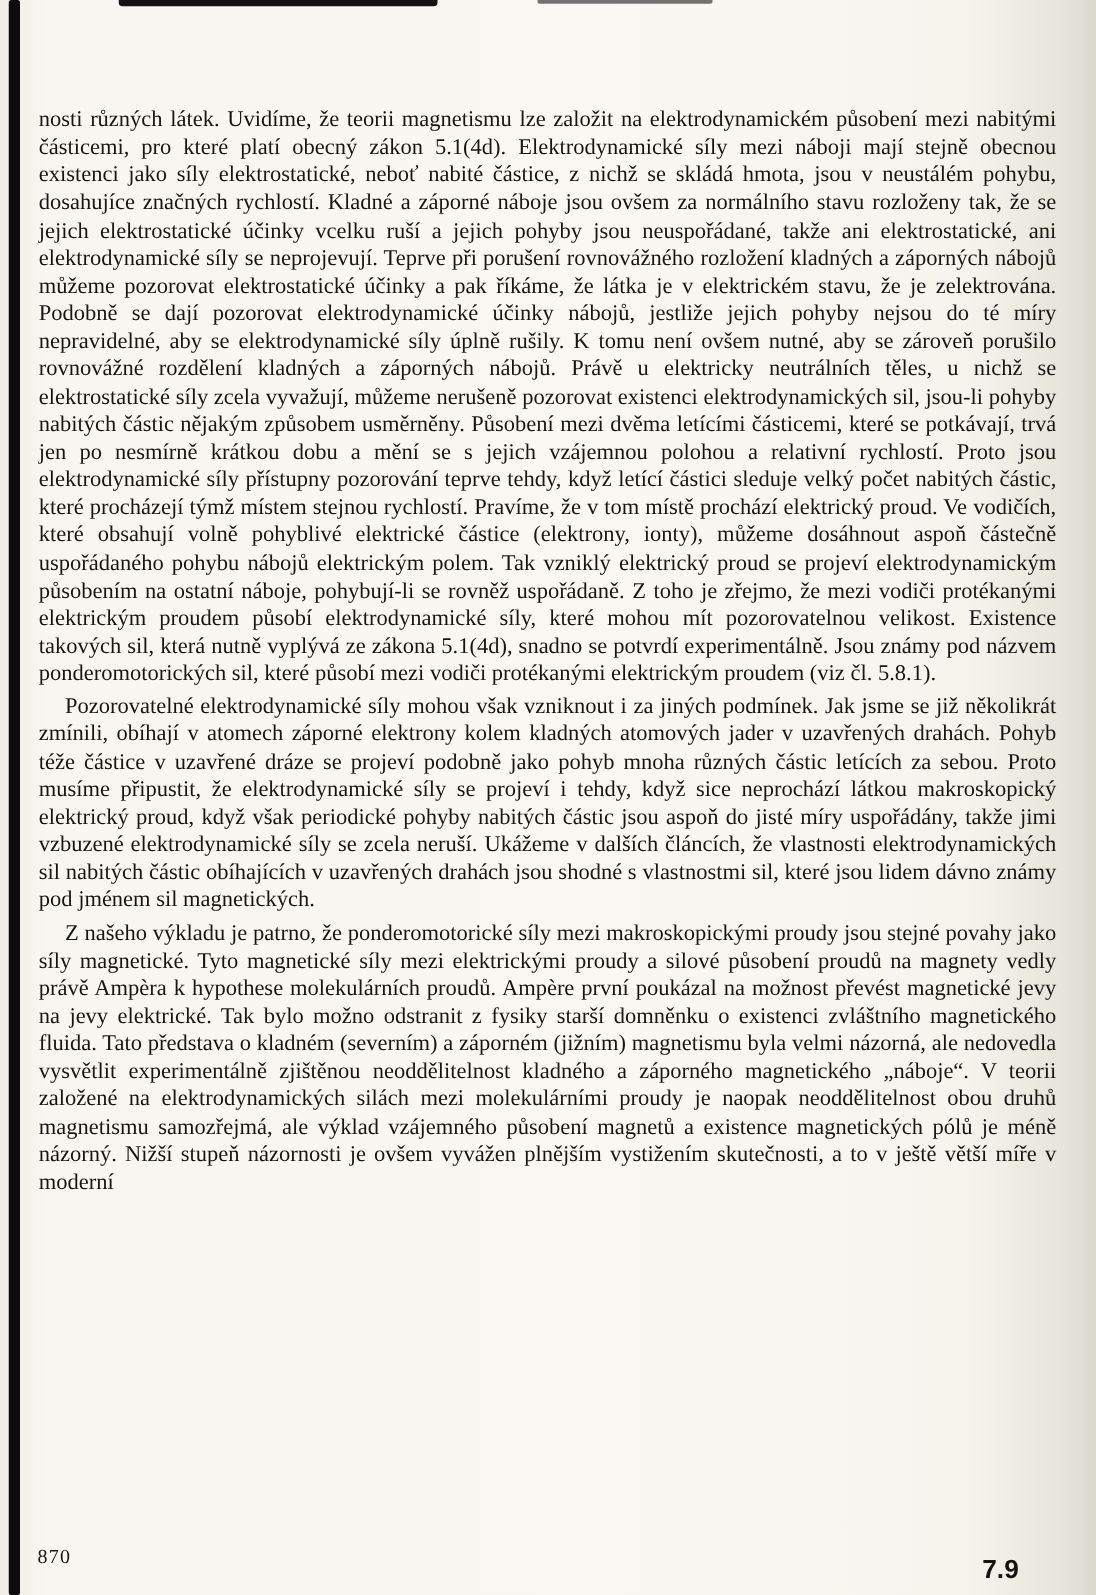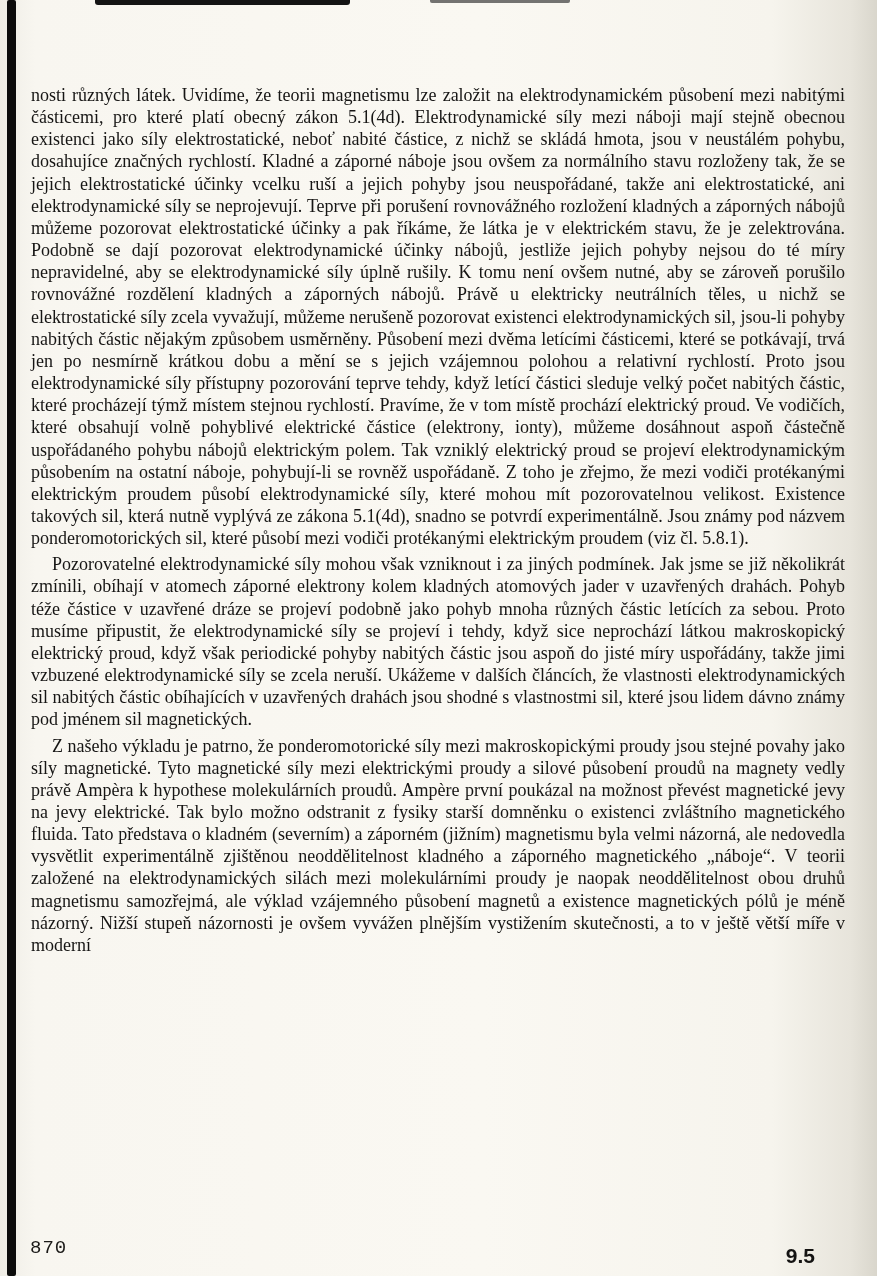--- a/index.html
+++ b/index.html
@@ -55,22 +55,22 @@
     text-align: justify;
     hyphens: auto;
     -webkit-hyphens: auto;
   }
   .content p { margin: 0; }
   .content p.indent { text-indent: 21px; margin-top: 4px; }
   .footer-page-number {
     position: absolute;
     left: 30px;
     top: 1237px;
-    font-family: Liberation Mono, monospace;
-    font-size: 19px;
+    font-family: Liberation Serif, serif;
+    font-size: 16px;
     color: #1b1a18;
     letter-spacing: 1px;
     text-align: right;
   }
   .footer-section-number {
     position: absolute;
     right: 62px;
     top: 1244px;
     font-family: "Liberation Sans", sans-serif;
     font-weight: 700;
@@ -88,15 +88,15 @@
   <div class="top-mark-2"></div>
 
   <div class="content">
     <p class="para">nosti různých látek. Uvidíme, že teorii magnetismu lze založit na elektrodynamickém působení mezi nabitými částicemi, pro které platí obecný zákon 5.1(4d). Elektrodynamické síly mezi náboji mají stejně obecnou existenci jako síly elektrostatické, neboť nabité částice, z nichž se skládá hmota, jsou v neustálém pohybu, dosahujíce značných rychlostí. Kladné a záporné náboje jsou ovšem za normálního stavu rozloženy tak, že se jejich elektrostatické účinky vcelku ruší a jejich pohyby jsou neuspořádané, takže ani elektrostatické, ani elektrodynamické síly se neprojevují. Teprve při porušení rovnovážného rozložení kladných a záporných nábojů můžeme pozorovat elektrostatické účinky a pak říkáme, že látka je v elektrickém stavu, že je zelektrována. Podobně se dají pozorovat elektrodynamické účinky nábojů, jestliže jejich pohyby nejsou do té míry nepravidelné, aby se elektrodynamické síly úplně rušily. K tomu není ovšem nutné, aby se zároveň porušilo rovnovážné rozdělení kladných a záporných nábojů. Právě u elektricky neutrálních těles, u nichž se elektrostatické síly zcela vyvažují, můžeme nerušeně pozorovat existenci elektrodynamických sil, jsou-li pohyby nabitých částic nějakým způsobem usměrněny. Působení mezi dvěma letícími částicemi, které se potkávají, trvá jen po nesmírně krátkou dobu a mění se s jejich vzájemnou polohou a relativní rychlostí. Proto jsou elektrodynamické síly přístupny pozorování teprve tehdy, když letící částici sleduje velký počet nabitých částic, které procházejí týmž místem stejnou rychlostí. Pravíme, že v tom místě prochází elektrický proud. Ve vodičích, které obsahují volně pohyblivé elektrické částice (elektrony, ionty), můžeme dosáhnout aspoň částečně uspořádaného pohybu nábojů elektrickým polem. Tak vzniklý elektrický proud se projeví elektrodynamickým působením na ostatní náboje, pohybují-li se rovněž uspořádaně. Z toho je zřejmo, že mezi vodiči protékanými elektrickým proudem působí elektrodynamické síly, které mohou mít pozorovatelnou velikost. Existence takových sil, která nutně vyplývá ze zákona 5.1(4d), snadno se potvrdí experimentálně. Jsou známy pod názvem ponderomotorických sil, které působí mezi vodiči protékanými elektrickým proudem (viz čl. 5.8.1).</p>
     <p class="para indent">Pozorovatelné elektrodynamické síly mohou však vzniknout i za jiných podmínek. Jak jsme se již několikrát zmínili, obíhají v atomech záporné elektrony kolem kladných atomových jader v uzavřených drahách. Pohyb téže částice v uzavřené dráze se projeví podobně jako pohyb mnoha různých částic letících za sebou. Proto musíme připustit, že elektrodynamické síly se projeví i tehdy, když sice neprochází látkou makroskopický elektrický proud, když však periodické pohyby nabitých částic jsou aspoň do jisté míry uspořádány, takže jimi vzbuzené elektrodynamické síly se zcela neruší. Ukážeme v dalších článcích, že vlastnosti elektrodynamických sil nabitých částic obíhajících v uzavřených drahách jsou shodné s vlastnostmi sil, které jsou lidem dávno známy pod jménem sil magnetických.</p>
     <p class="para indent">Z našeho výkladu je patrno, že ponderomotorické síly mezi makroskopickými proudy jsou stejné povahy jako síly magnetické. Tyto magnetické síly mezi elektrickými proudy a silové působení proudů na magnety vedly právě Ampèra k hypothese molekulárních proudů. Ampère první poukázal na možnost převést magnetické jevy na jevy elektrické. Tak bylo možno odstranit z fysiky starší domněnku o existenci zvláštního magnetického fluida. Tato představa o kladném (severním) a záporném (jižním) magnetismu byla velmi názorná, ale nedovedla vysvětlit experimentálně zjištěnou neoddělitelnost kladného a záporného magnetického „náboje“. V teorii založené na elektrodynamických silách mezi molekulárními proudy je naopak neoddělitelnost obou druhů magnetismu samozřejmá, ale výklad vzájemného působení magnetů a existence magnetických pólů je méně názorný. Nižší stupeň názornosti je ovšem vyvážen plnějším vystižením skutečnosti, a to v ještě větší míře v moderní</p>
   </div>
 
   <div class="footer-page-number">870</div>
 
-  <div class="footer-section-number">9.5</div>
+  <div class="footer-section-number">7.9</div>
 
 </div>
 
 </body></html>

